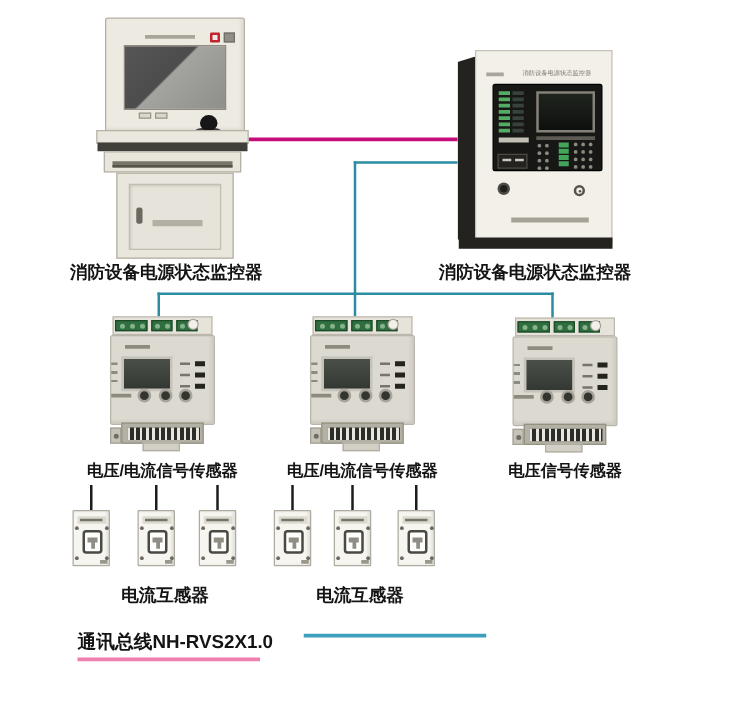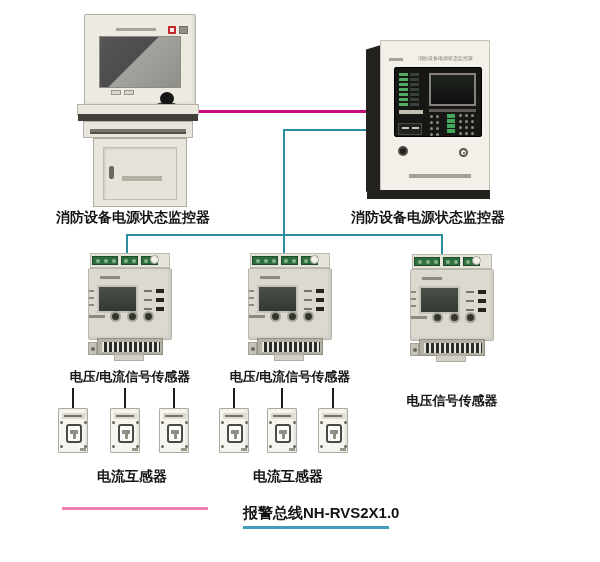--- a/index.html
+++ b/index.html
@@ -357,21 +357,21 @@
     <div class="m-btn" style="left:55px;"></div>
     <div class="m-ear"></div>
     <div class="m-conn">
         <div class="m-pins"></div>
       </div>
     <div class="m-foot"></div>
   </div>
 
   <div class="lbl small" style="left:130px; top:368px;">电压/电流信号传感器</div>
   <div class="lbl small" style="left:290px; top:368px;">电压/电流信号传感器</div>
-  <div class="lbl small" style="left:452px; top:368px;margin-top:24px;">电压信号传感器</div>
+  <div class="lbl small" style="left:452px; top:368px;">电压信号传感器</div>
 
   <div class="ct" style="left:58px;">
     <div class="ct-label"></div>
       <i class="ct-screw" style="left:1px;top:12px;"></i>
       <i class="ct-screw" style="left:25px;top:12px;"></i>
     <i class="ct-screw" style="left:1px;top:36px;"></i>
       <i class="ct-screw" style="left:25px;top:36px;"></i>
     <div class="ct-hole">
         <div class="ct-blob"></div>
       </div>
@@ -430,20 +430,20 @@
     <div class="ct-hole">
         <div class="ct-blob"></div>
       </div>
       <div class="ct-mark"></div>
   </div>
 
   <div class="lbl" style="left:132px; top:468px;">电流互感器</div>
   <div class="lbl" style="left:288px; top:468px;">电流互感器</div>
 
   <div class="legend-item" style="left:62px; width:146px;">
+    <div>通讯总线NH-RVS2X1.0</div>
     <div class="legend-underline" style="background: rgb(239, 127, 174);"></div>
   </div>
   <div class="legend-item" style="left:243px; width:146px;">
-    <div>报警总线NH-RVS2X1.0</div>
     <div class="legend-underline" style="background: rgb(63, 157, 189);"></div>
   </div>
 
 </div>
 
 </body></html>

